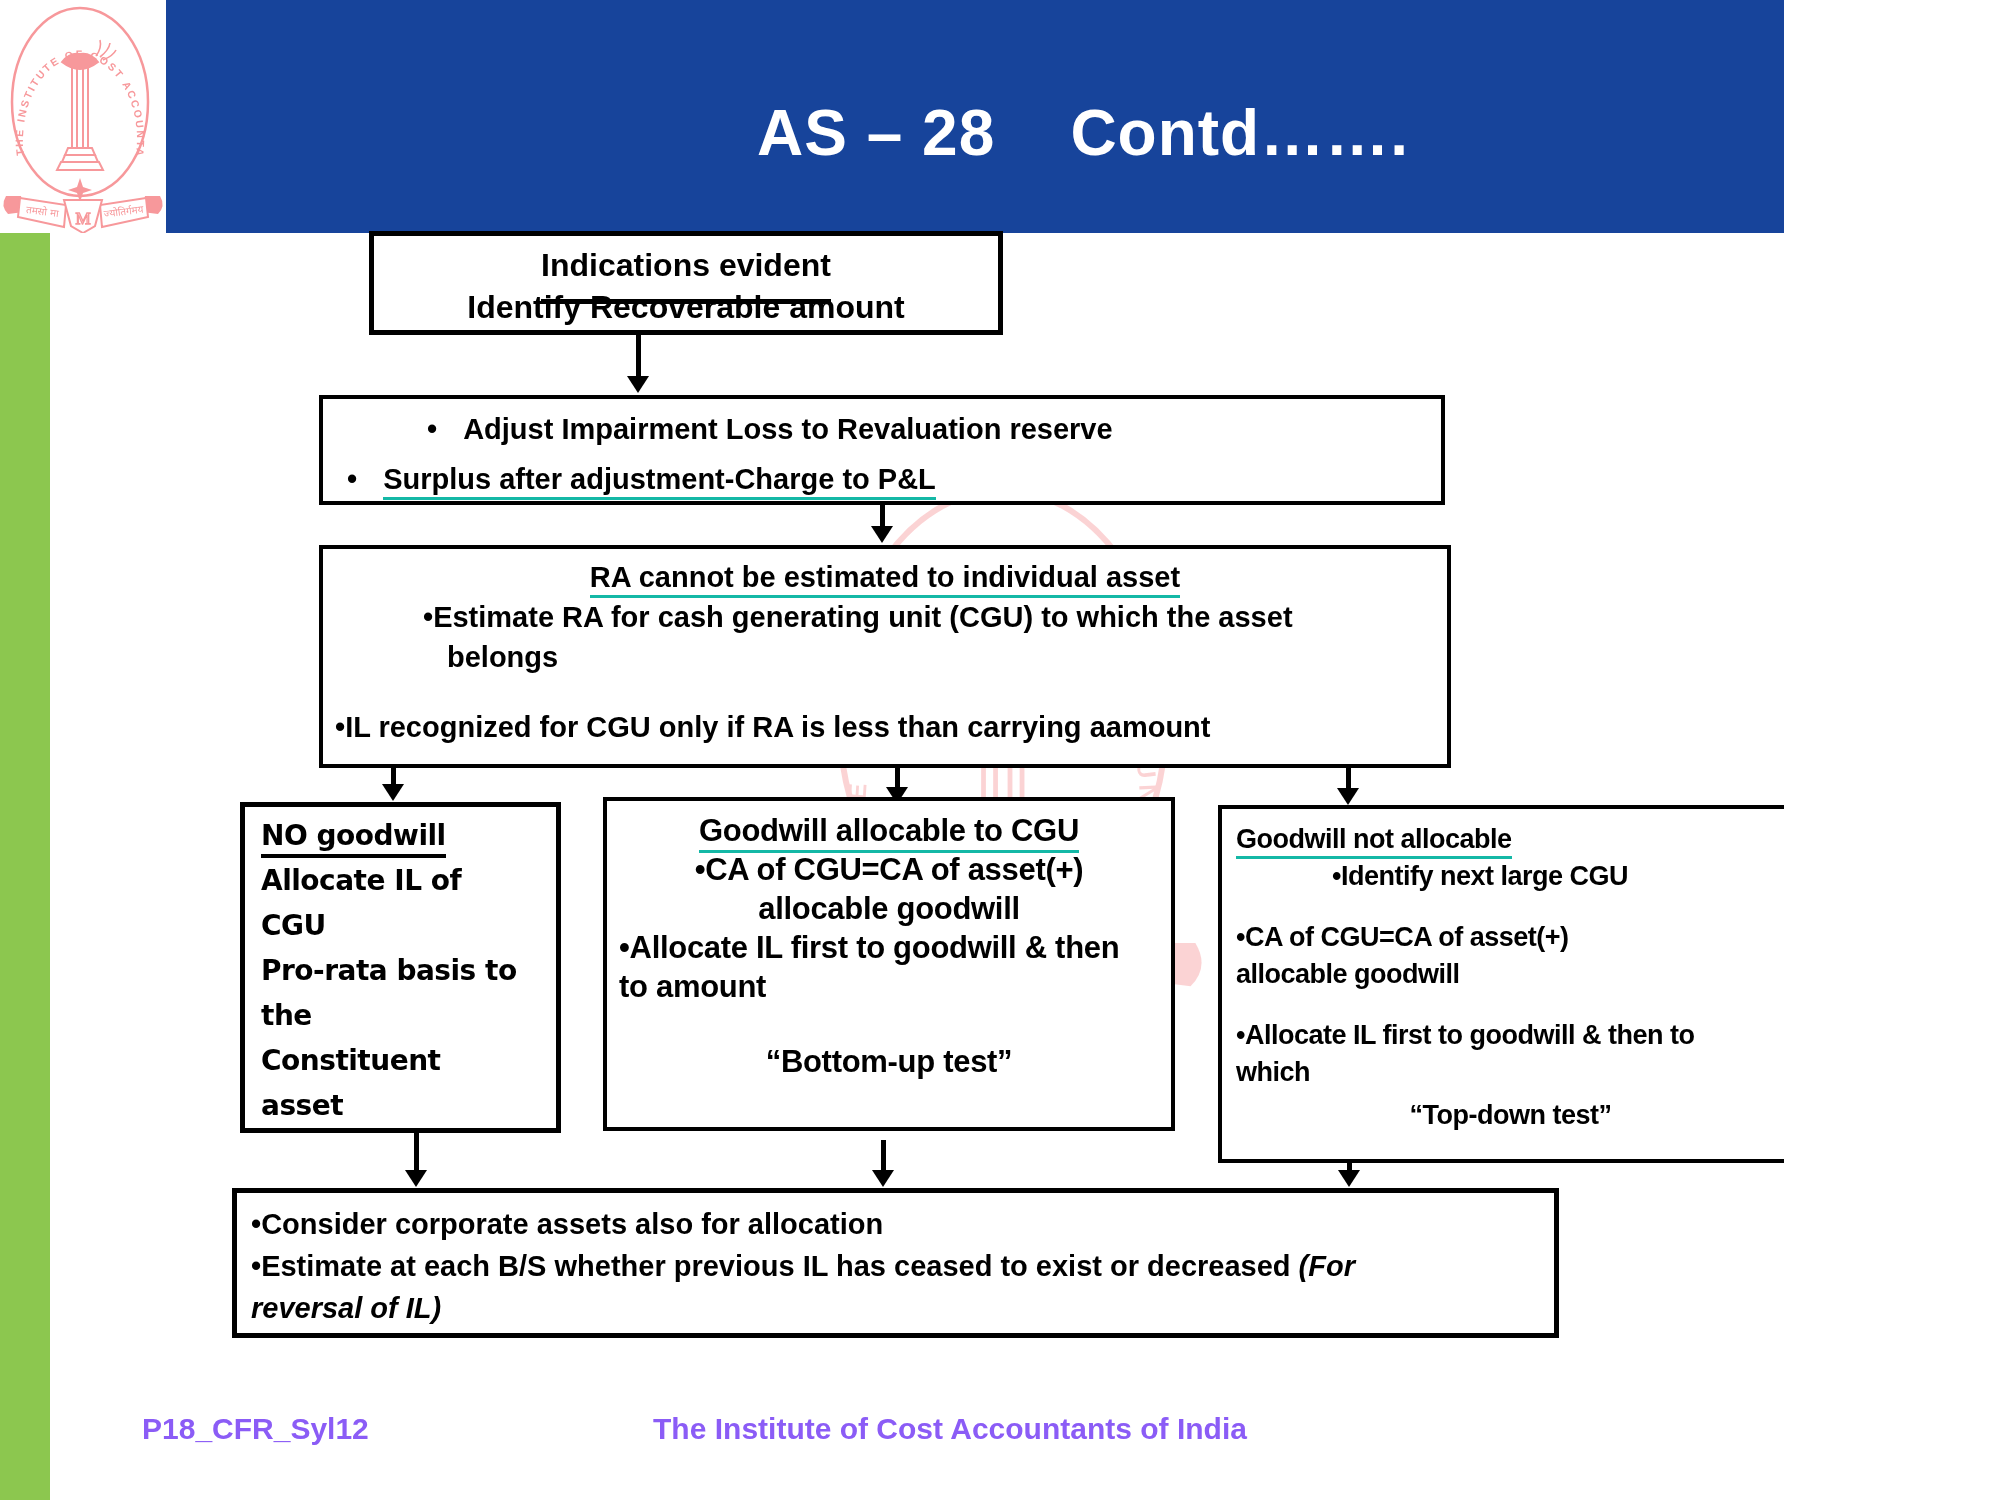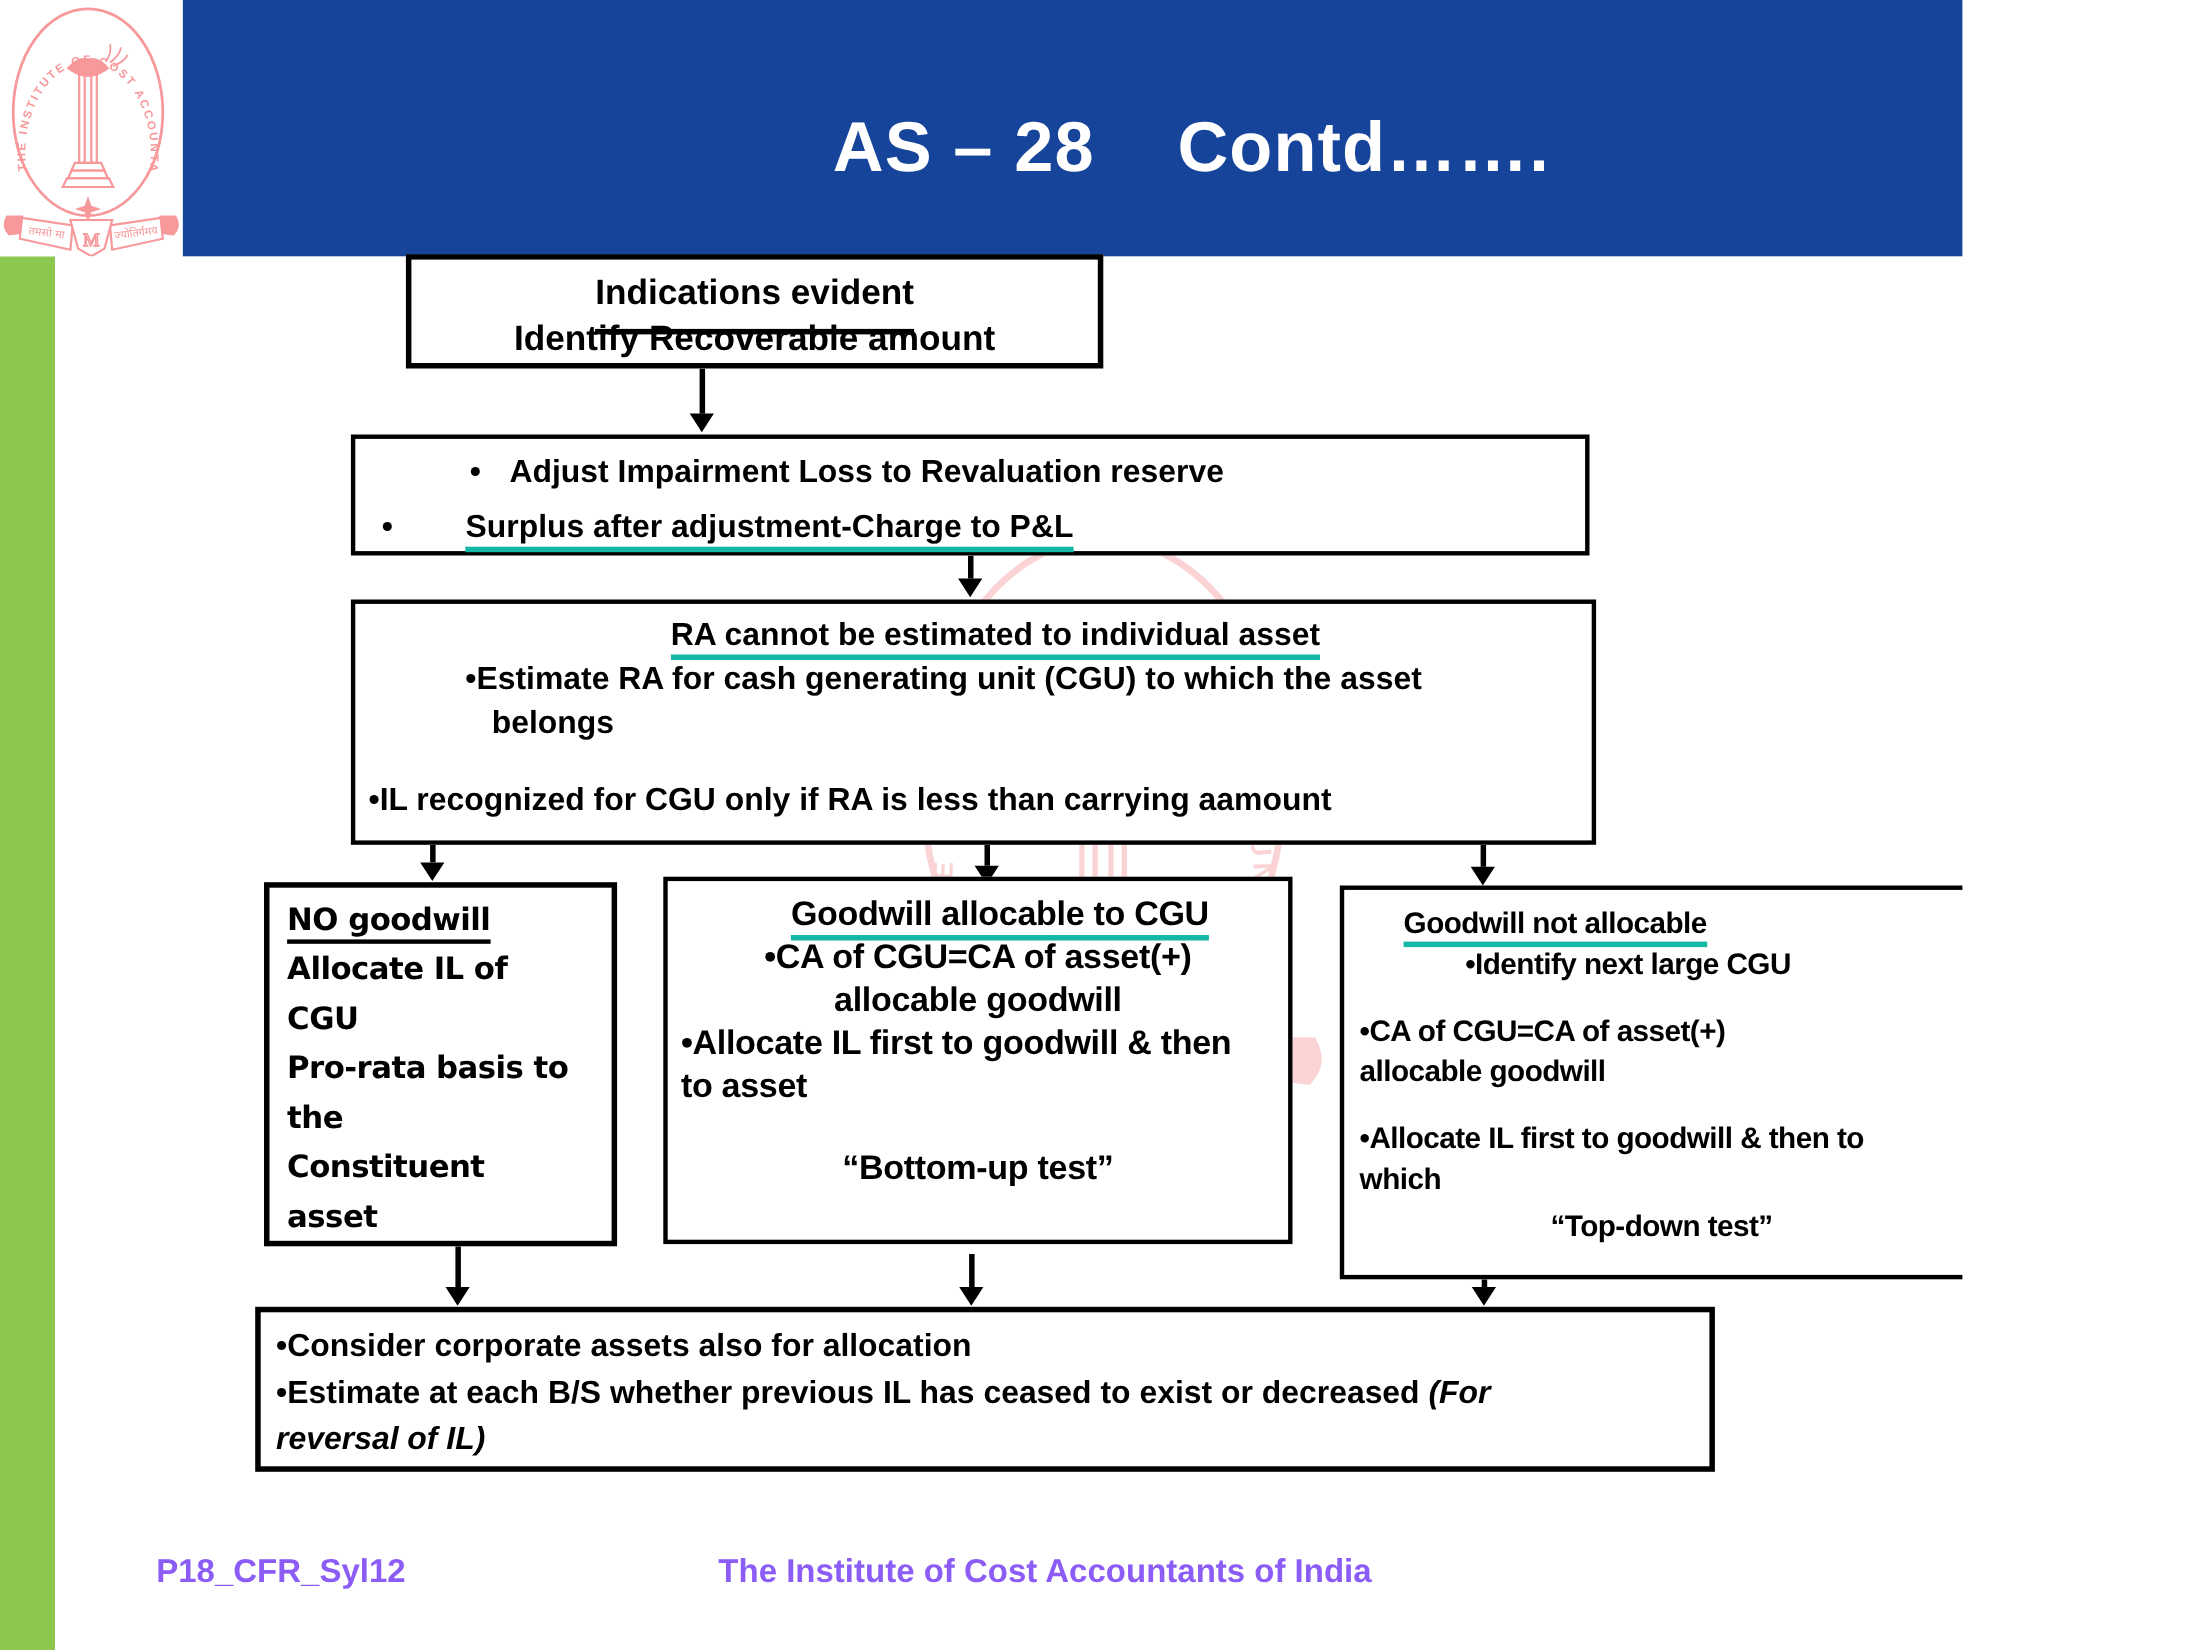--- a/index.html
+++ b/index.html
@@ -19,21 +19,21 @@
   .green-stripe{position:absolute;left:0;top:233px;width:50px;height:1267px;background:#8CC74F;z-index:1;}
 
   
   .watermark{position:absolute;left:810px;top:471px;width:400px;height:561px;opacity:.42;z-index:0;}
 
   
   .fbox{position:absolute;background:#fff;border:4px solid #000;box-sizing:border-box;
         font-weight:bold;z-index:2;}
   .ln{white-space:nowrap;}
   .ctr{text-align:center;}
-  .u3{border-bottom:5px solid #14b8a6;padding-bottom:2px;margin-left:40px;}
+  .u3{border-bottom:3px solid #14b8a6;padding-bottom:2px;}
   .u4{border-bottom:4px solid #000;padding-bottom:2px;}
   .u5{border-bottom:5px solid #000;padding-bottom:16px;}
   .it{font-style:italic;}
 
   #fb1{left:369px;top:231px;width:634px;height:104px;border-width:5px;font-size:32px;line-height:42px;padding-top:8px;}
   #fb2{left:319px;top:395px;width:1126px;height:110px;font-size:29px;}
   #fb2 .r1{margin-top:14px;padding-left:104px;}
   #fb2 .r2{margin-top:17px;padding-left:24px;}
   #fb2 .blt{display:inline-block;margin-right:26px;}
   #fb3{left:319px;top:545px;width:1132px;height:223px;font-size:29px;line-height:40px;padding-top:8px;}
@@ -161,21 +161,21 @@
     <div class="ln">the</div>
     <div class="ln">Constituent</div>
     <div class="ln">asset</div>
   </div>
 
   <div class="fbox" id="fb5">
     <div class="ln ctr"><span class="u3">Goodwill allocable to CGU</span></div>
     <div class="ln ctr">•CA of CGU=CA of asset(+)</div>
     <div class="ln ctr">allocable goodwill</div>
     <div class="ln pl">•Allocate IL first to goodwill &amp; then</div>
-    <div class="ln pl">to asset</div>
+    <div class="ln pl">to amount</div>
     <div class="ln ctr q">“Bottom-up test”</div>
   </div>
 
   <div class="fbox" id="fb6">
     <div class="ln pl"><span class="u3">Goodwill not allocable</span></div>
     <div class="ln ind">•Identify next large CGU</div>
     <div class="ln pl gap">•CA of CGU=CA of asset(+)</div>
     <div class="ln pl">allocable goodwill</div>
     <div class="ln pl gap">•Allocate IL first to goodwill &amp; then to</div>
     <div class="ln pl">which</div>

